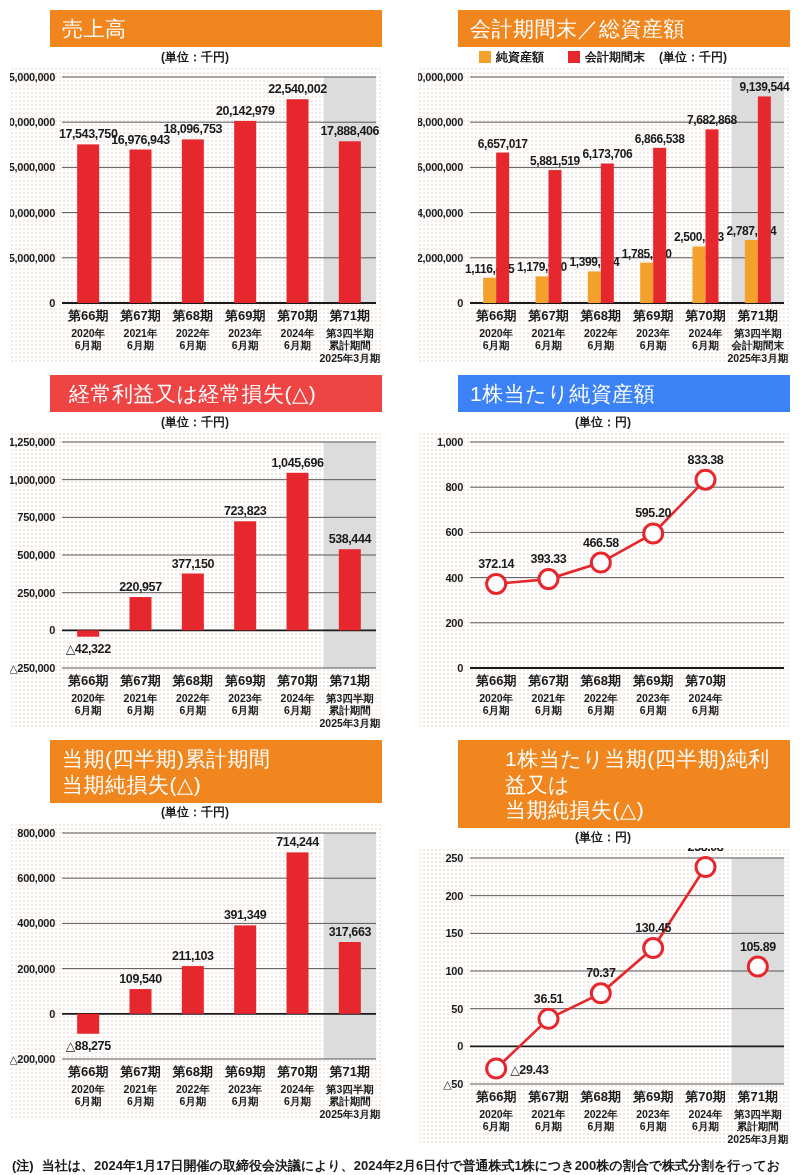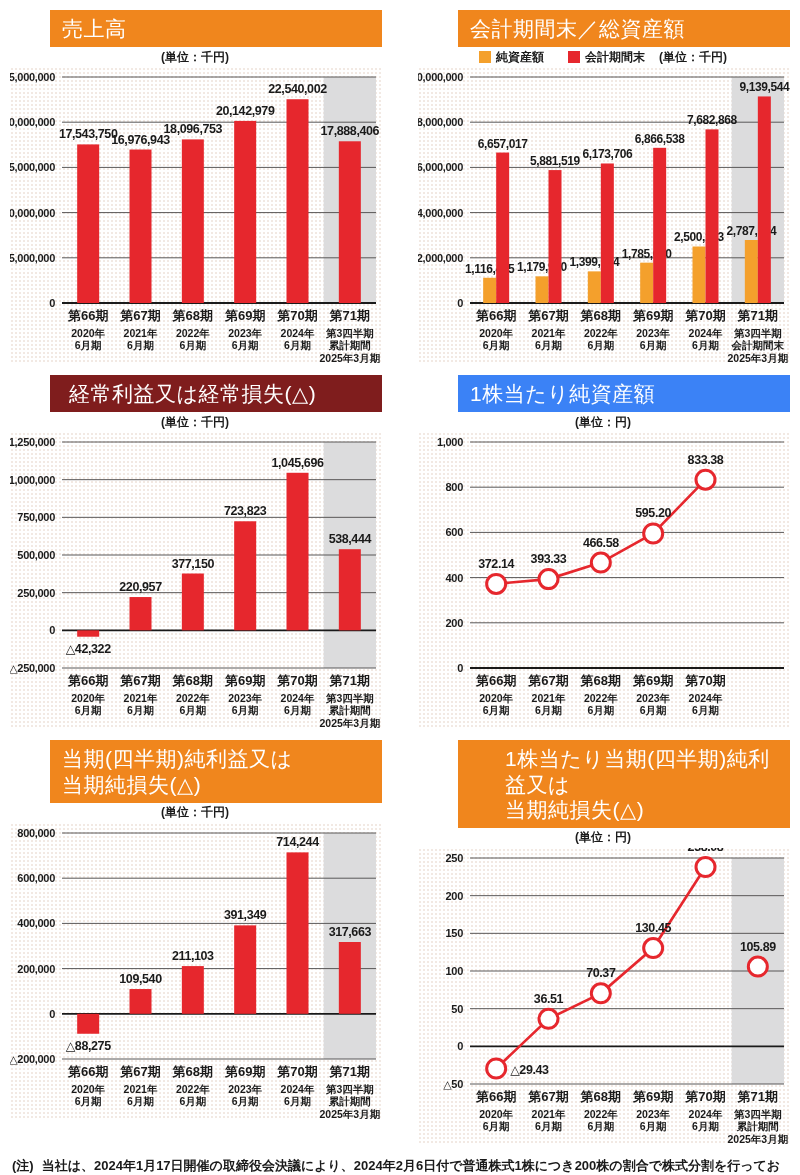--- a/index.html
+++ b/index.html
@@ -193,21 +193,21 @@
           <text x="287.50000000000006" y="282" text-anchor="middle" class="xl2">6月期</text>
           <text x="339.83333333333337" y="253" text-anchor="middle" class="xl1">第71期</text>
           <text x="339.83333333333337" y="269.5" text-anchor="middle" class="xl2">第3四半期</text>
           <text x="339.83333333333337" y="282" text-anchor="middle" class="xl2">会計期間末</text>
           <text x="339.83333333333337" y="294.5" text-anchor="middle" class="xl2">2025年3月期</text>
         </svg>
       </div>
   </section>
 
   <section class="card">
-    <div class="card-header" style="background: #7f1d1d; padding-left: 19px;">経常利益又は経常損失(△)</div>
+    <div class="card-header" style="background: #ef4444; padding-left: 19px;">経常利益又は経常損失(△)</div>
     <div class="meta-row">
       <span class="unit">(単位：千円)</span>
     </div>
     <div class="chart-host">
         <svg viewBox="0 0 372 296" width="372" height="296">
           <rect x="313.6666666666667" y="10" width="52.333333333333336" height="226" fill="#DCDCDD"></rect>
           <line x1="52" x2="366" y1="236" y2="236" stroke="#595757" stroke-width="1"></line>
           <text x="45" y="240" text-anchor="end" class="ytick">△250,000</text>
           <line x1="52" x2="366" y1="198.33333333333334" y2="198.33333333333334" stroke="#1A1A1A" stroke-width="1.8"></line>
           <text x="45" y="202.33333333333334" text-anchor="end" class="ytick">0</text>
@@ -299,21 +299,21 @@
           <text x="235.16666666666666" y="269.5" text-anchor="middle" class="xl2">2023年</text>
           <text x="235.16666666666666" y="282" text-anchor="middle" class="xl2">6月期</text>
           <text x="287.50000000000006" y="253" text-anchor="middle" class="xl1">第70期</text>
           <text x="287.50000000000006" y="269.5" text-anchor="middle" class="xl2">2024年</text>
           <text x="287.50000000000006" y="282" text-anchor="middle" class="xl2">6月期</text>
         </svg>
       </div>
   </section>
 
   <section class="card">
-    <div class="card-header" style="background: rgb(240, 134, 29);">当期(四半期)純利益又は
+    <div class="card-header" style="background: rgb(240, 134, 29);">当期(四半期)累計期間
 当期純損失(△)</div>
     <div class="meta-row">
       <span class="unit">(単位：千円)</span>
     </div>
     <div class="chart-host">
         <svg viewBox="0 0 372 296" width="372" height="296">
           <rect x="313.6666666666667" y="10" width="52.333333333333336" height="226" fill="#DCDCDD"></rect>
           <line x1="52" x2="366" y1="236" y2="236" stroke="#595757" stroke-width="1"></line>
           <text x="45" y="240" text-anchor="end" class="ytick">△200,000</text>
           <line x1="52" x2="366" y1="190.8" y2="190.8" stroke="#1A1A1A" stroke-width="1.8"></line>

